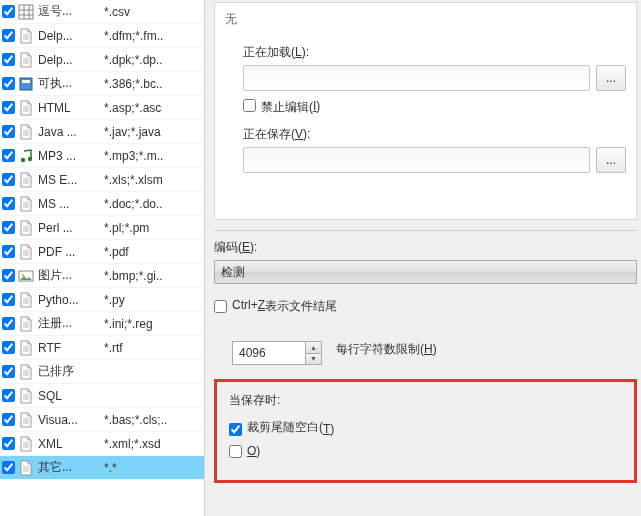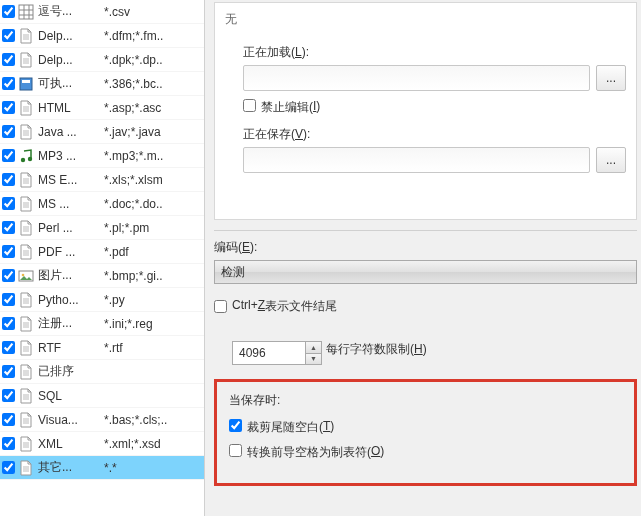--- a/index.html
+++ b/index.html
@@ -29,25 +29,25 @@
 .enc-label .ul{text-decoration:underline}
 .enc-select{width:100%;height:24px;border:1px solid #aaa;background:linear-gradient(#f2f2f2,#e0e0e0 50%,#d4d4d4 50%,#e4e4e4);border-radius:0;padding:0 6px;display:flex;align-items:center;margin-bottom:14px}
 .ctrlz-row{display:flex;margin-bottom:26px}
 .ctrlz-row input{margin-right:5px}
 .ctrlz-row .ul{text-decoration:underline}
 .limit-row{display:flex;align-items:flex-start;margin-left:18px;margin-bottom:14px}
 .spinner{width:90px;height:24px;border:1px solid #aaa;background:#fff;display:flex;align-items:center;padding:0 18px 0 6px;position:relative}
 .spinner .spin-btns{position:absolute;right:0;top:0;width:16px;height:22px;display:flex;flex-direction:column}
 .spinner .spin-btns div{flex:1;border-left:1px solid #aaa;background:linear-gradient(#f6f6f6,#e0e0e0);display:flex;align-items:center;justify-content:center;font-size:7px;color:#555}
 .spinner .spin-btns div:first-child{border-bottom:1px solid #aaa}
-.limit-label{margin-left:4px}
+.limit-label{margin-left:14px}
 .limit-label .ul{text-decoration:underline}
 .red-box{border:3px solid #d83a2c;padding:10px 12px 14px 12px;background:#f0f0f0}
 .red-box .title{margin-bottom:10px}
-.red-box .opt{display:flex;align-items:flex-start;margin-bottom:8px}
+.red-box .opt{display:flex;align-items:flex-end;margin-bottom:8px}
 .red-box .opt input{margin-right:5px}
 .red-box .ul{text-decoration:underline}
 .section{margin-top:10px}
 </style>
 </head>
 <body>
 
 <div class="left-panel">
   <div class="file-list" id="file-list">
       <div class="file-row">
@@ -390,20 +390,19 @@
     <div class="red-box">
       <div class="title">当保存时:</div>
       <div class="opt">
         <input type="checkbox" checked="" style="">
         <span>裁剪尾随空白(</span>
           <span class="ul">T</span>
           <span>)</span>
       </div>
       <div class="opt">
         <input type="checkbox" style="">
-        <span>转换前导空格为制表符(</span>
           <span class="ul">O</span>
           <span>)</span>
       </div>
     </div>
   </div>
 
 </div>
 
 </body></html>

